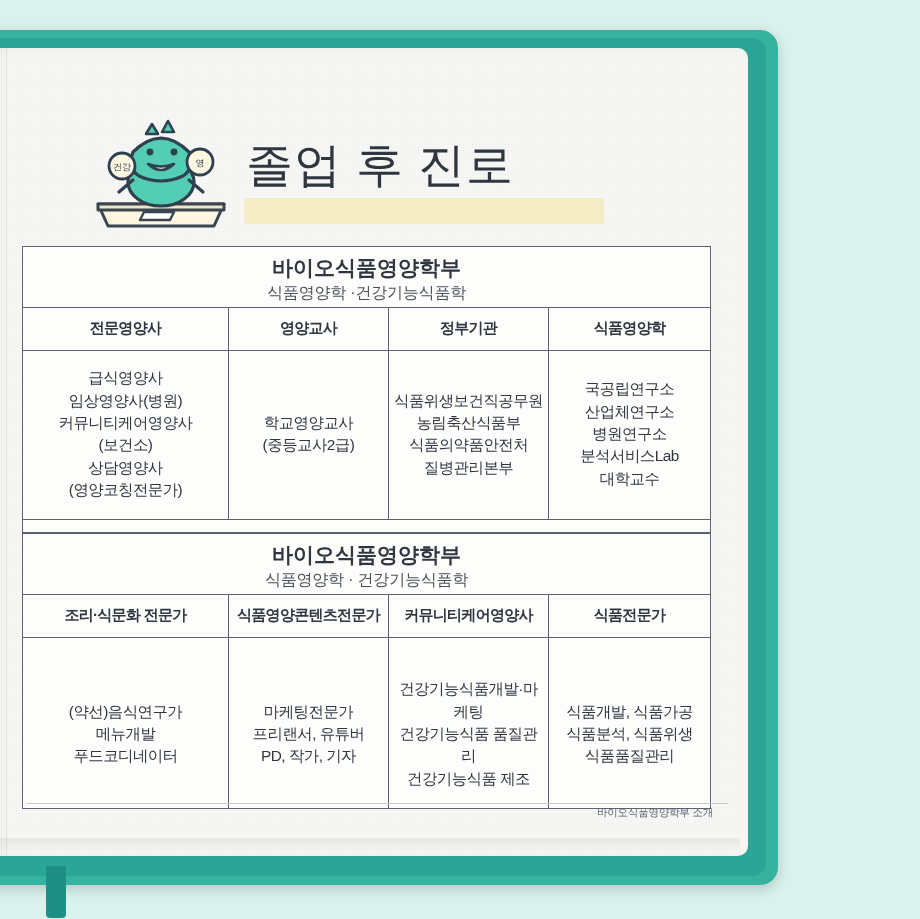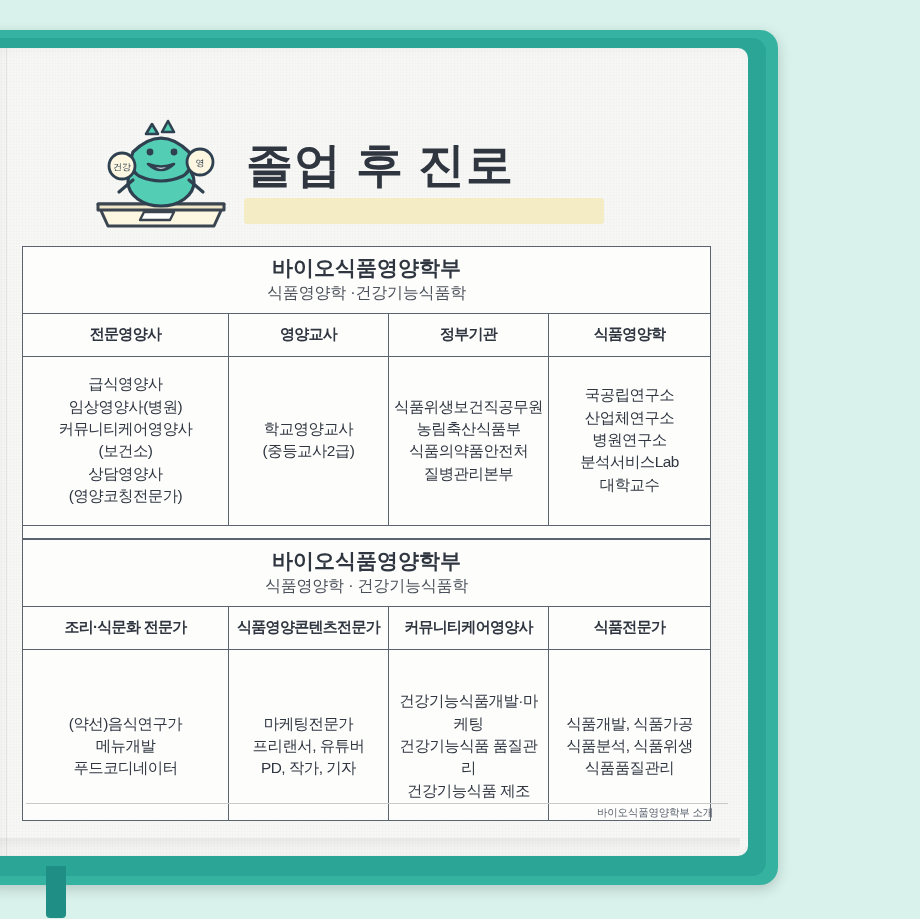--- a/index.html
+++ b/index.html
@@ -87,21 +87,21 @@
     width: 360px;
     height: 26px;
     background: #f3ecc4;
     border-radius: 3px;
   }
   .title-text {
     position: absolute;
     left: 160px;
     top: 36px;
     font-size: 47px;
-    font-weight: bold;
+    font-weight: normal;
     letter-spacing: 1px;
     color: #2f3640;
     white-space: nowrap;
   }
 
   
   .mascot {
     position: absolute;
     left: 0px;
     top: 10px;
@@ -122,21 +122,21 @@
     background: #fdfdfc;
     table-layout: fixed;
   }
   table.career td {
     border: 1.6px solid #5b6370;
     vertical-align: middle;
     text-align: center;
     color: #2f3640;
   }
   .dept-cell {
-    padding: 8px 0 9px 0;
+    padding: 8px 0 3px 0;
     background: #fdfdfc;
   }
   .dept-name {
     font-size: 21px;
     font-weight: bold;
     line-height: 1.2;
   }
   .dept-sub {
     font-size: 16px;
     color: #4a5059;

